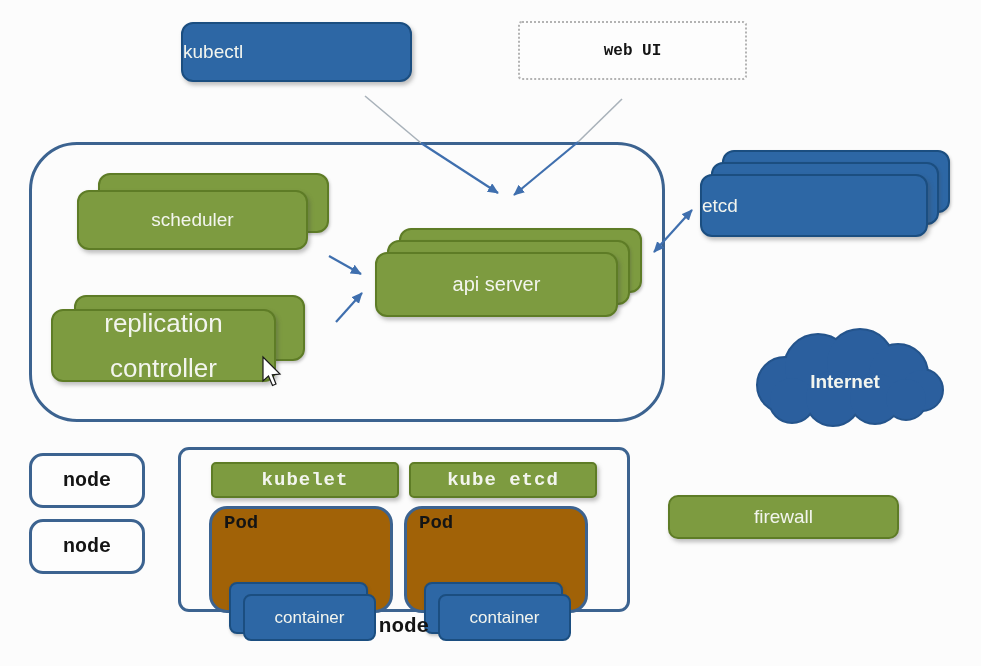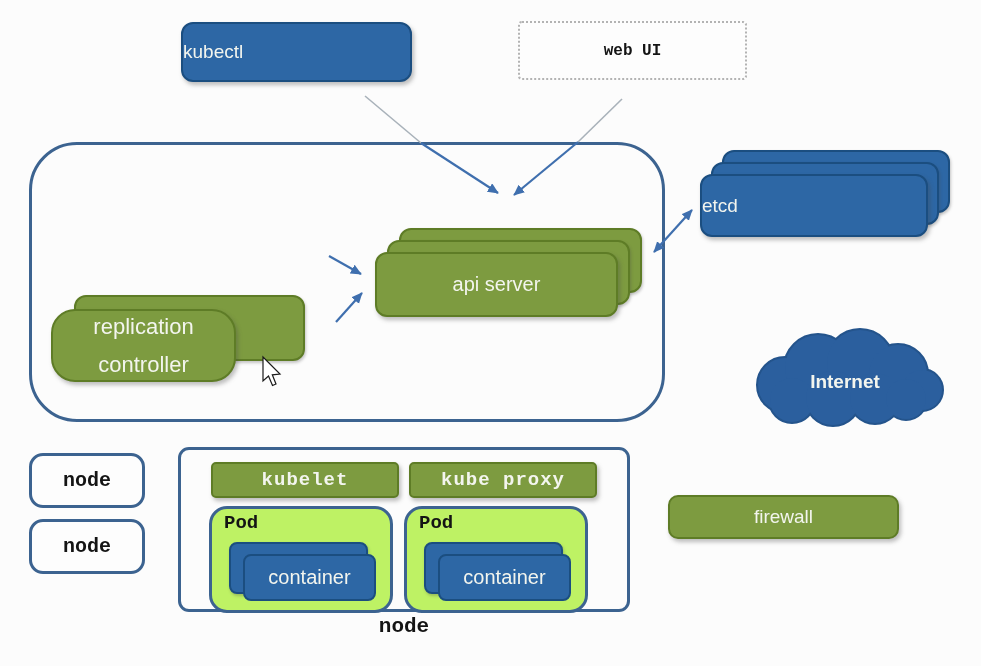--- a/index.html
+++ b/index.html
@@ -37,53 +37,59 @@
   }
   .mono{font-family:"Liberation Mono",monospace;font-weight:bold;}
   .layer{position:absolute;}
   .stacklayer{box-shadow:1px 2px 3px rgba(70,70,70,.3);}
   .nodechip{
     background:#fdfdfd;border:3px solid var(--outline,#3c6390);
     border-radius:14px;display:flex;align-items:center;justify-content:center;
     color:var(--text-dark,#141414);font-size:20px;box-sizing:border-box;
   }
   .podbox{
-    background:#bef264;border:3px solid var(--outline,#3c6390);
+    background:#a16207;border:3px solid var(--outline,#3c6390);
     border-radius:18px;box-sizing:border-box;
   }
   .podlabel{position:absolute;left:12px;top:3px;font-size:19px;color:var(--text-dark,#141414);}
   .containerbox{
     background:var(--blue-fill,#2d67a5);
     border:2px solid var(--blue-border,#1b4e80);
     border-radius:8px;color:var(--text-light,#f3f5ee);
     display:flex;align-items:center;justify-content:center;
-    font-size:20px;box-sizing:border-box;
+    font-size:17px;box-sizing:border-box;margin-top:40px;
   }
   .svglayer{position:absolute;left:0;top:0;pointer-events:none;}
   .prewrap{white-space:pre-line;text-align:center;line-height:1.72;}
 </style>
 </head>
 <body>
 
 <div class="canvas">
 
   <div class="abs bluebox" style="left:181px;top:22px;width:231px;height:60px;font-size:19px;">
     <span>kubectl</span>
   </div>
 
   <div class="abs dottedbox mono" style="left:518px;top:21px;width:229px;height:59px;font-size:16px;color:var(--text-dark,#141414);">
     <span>web UI</span>
   </div>
 
   <div class="abs outlinebox" style="left:29px;top:142px;width:636px;height:280px;"></div>
 
+  <div class="abs" style="left:77px;top:173px;width:255px;height:78px;">
+    <div class="layer greenbox stacklayer" style="left:21px;top:0;width:231px;height:60px;"></div>
+    <div class="layer greenbox" style="left:0;top:17px;width:231px;height:60px;font-size:19px;">
+      <span>scheduler</span>
+    </div>
+  </div>
 
   <div class="abs" style="left:51px;top:295px;width:257px;height:88px;">
     <div class="layer greenbox stacklayer" style="left:23px;top:0;width:231px;height:66px;"></div>
-    <div class="layer greenbox" style="left:0;top:14px;width:185px;height:73px;font-size:22px;border-radius:24px;">
+    <div class="layer greenbox" style="left:0;top:14px;width:225px;height:73px;font-size:26px;">
       <span class="prewrap">replication
 controller</span>
     </div>
   </div>
 
   <div class="abs" style="left:700px;top:150px;width:251px;height:88px;">
     <div class="layer bluebox stacklayer" style="left:22px;top:0;width:228px;height:63px;"></div>
     <div class="layer bluebox stacklayer" style="left:11px;top:12px;width:228px;height:63px;"></div>
     <div class="layer bluebox" style="left:0;top:24px;width:228px;height:63px;font-size:19px;">
       <span>etcd</span>
@@ -108,21 +114,21 @@
   <div class="abs nodechip mono" style="left:29px;top:519px;width:116px;height:55px;">
     <span>node</span>
   </div>
 
   <div class="abs outlinebox" style="left:178px;top:447px;width:452px;height:165px;border-radius:11px;">
 
     <div class="layer greenbox mono" style="left:30px;top:12px;width:188px;height:36px;font-size:19px;border-radius:5px;letter-spacing:1px;">
       <span>kubelet</span>
     </div>
     <div class="layer greenbox mono" style="left:228px;top:12px;width:188px;height:36px;font-size:19px;border-radius:5px;letter-spacing:1px;">
-      <span>kube proxy</span>
+      <span>kube etcd</span>
     </div>
 
     <div class="layer podbox" style="left:28px;top:56px;width:184px;height:107px;">
       <span class="podlabel mono">Pod</span>
       <div class="layer" style="left:17px;top:33px;width:152px;height:62px;">
         <div class="layer containerbox stacklayer" style="left:0;top:0;width:139px;height:52px;"></div>
         <div class="layer containerbox" style="left:14px;top:12px;width:133px;height:47px;">
           <span>container</span>
         </div>
       </div>

